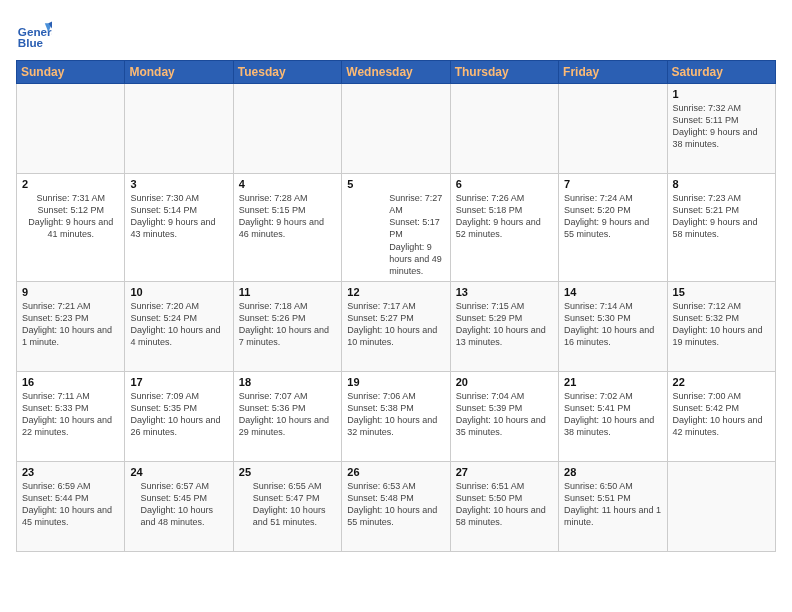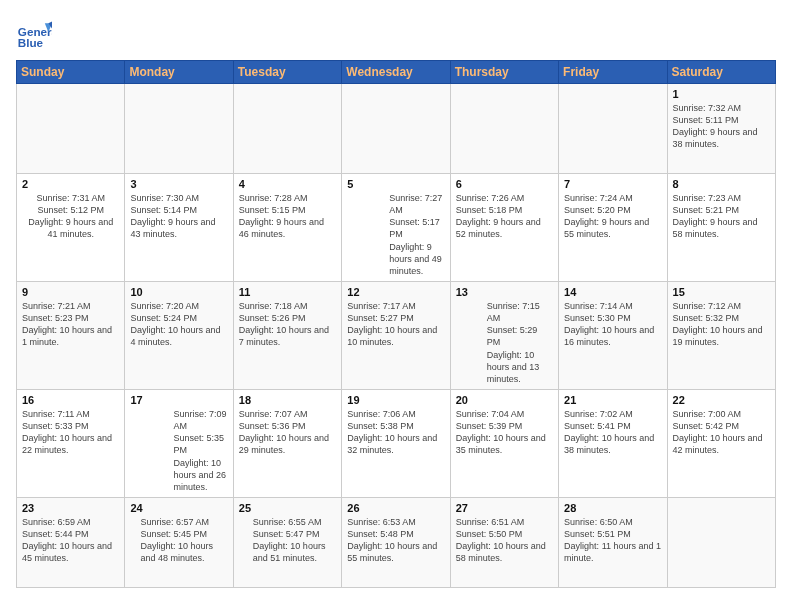--- a/index.html
+++ b/index.html
@@ -194,21 +194,21 @@
 Daylight: 10 hours and 7 minutes.</div>
         </td>
         <td>
           <div class="day-num">12</div>
           <div class="day-info" style="white-space: pre-line;">Sunrise: 7:17 AM
 Sunset: 5:27 PM
 Daylight: 10 hours and 10 minutes.</div>
         </td>
         <td>
           <div class="day-num">13</div>
-          <div class="day-info" style="white-space: pre-line; margin-left: 31px;">Sunrise: 7:15 AM
+          <div class="day-info" style="white-space: pre-line;">Sunrise: 7:15 AM
 Sunset: 5:29 PM
 Daylight: 10 hours and 13 minutes.</div>
         </td>
         <td>
           <div class="day-num">14</div>
           <div class="day-info" style="white-space: pre-line;">Sunrise: 7:14 AM
 Sunset: 5:30 PM
 Daylight: 10 hours and 16 minutes.</div>
         </td>
         <td>
@@ -220,21 +220,21 @@
       </tr>
       <tr>
         <td>
           <div class="day-num">16</div>
           <div class="day-info" style="white-space: pre-line;">Sunrise: 7:11 AM
 Sunset: 5:33 PM
 Daylight: 10 hours and 22 minutes.</div>
         </td>
         <td>
           <div class="day-num">17</div>
-          <div class="day-info" style="white-space: pre-line; margin-left: 43px;">Sunrise: 7:09 AM
+          <div class="day-info" style="white-space: pre-line;">Sunrise: 7:09 AM
 Sunset: 5:35 PM
 Daylight: 10 hours and 26 minutes.</div>
         </td>
         <td>
           <div class="day-num">18</div>
           <div class="day-info" style="white-space: pre-line;">Sunrise: 7:07 AM
 Sunset: 5:36 PM
 Daylight: 10 hours and 29 minutes.</div>
         </td>
         <td>

